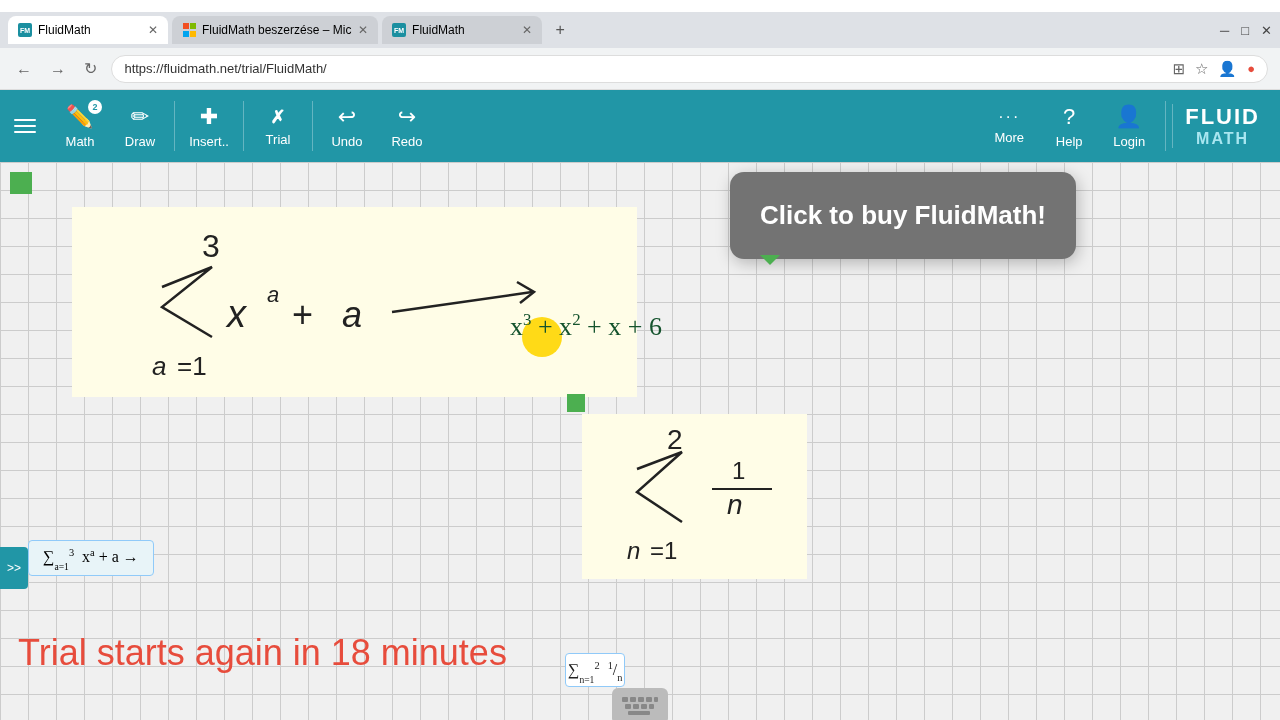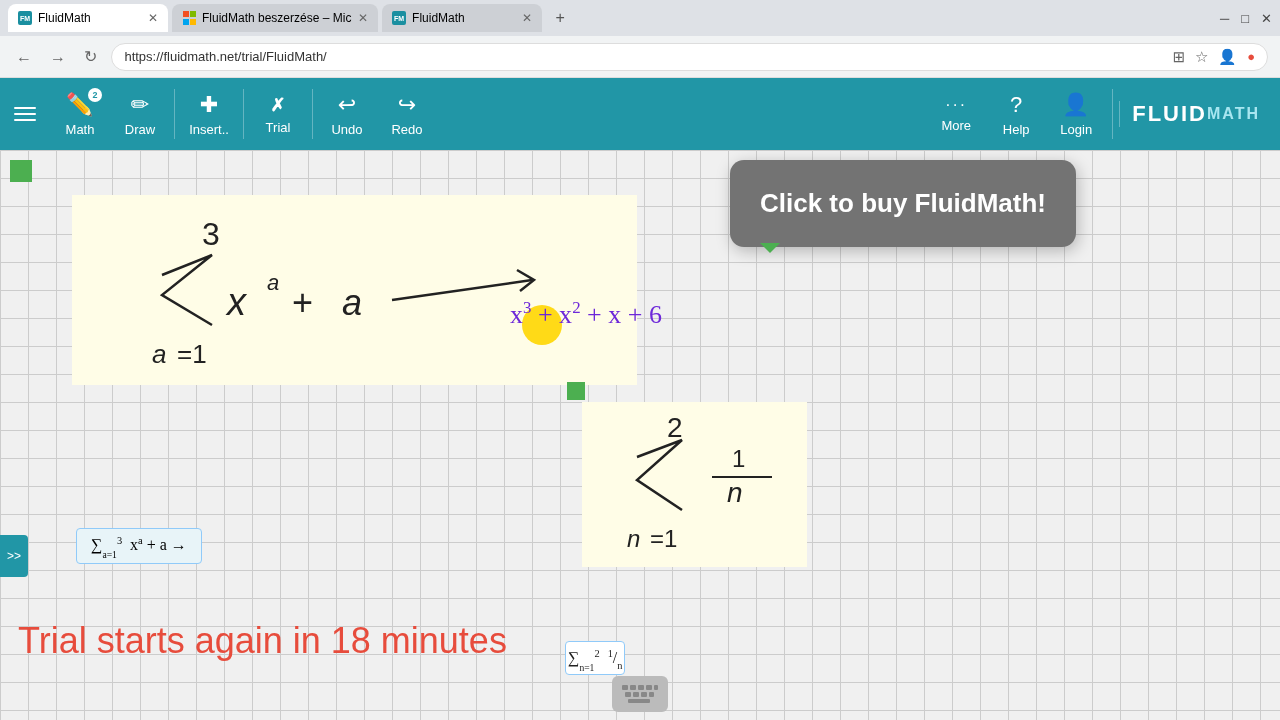--- a/index.html
+++ b/index.html
@@ -6,20 +6,21 @@
     body { width: 1280px; height: 720px; overflow: hidden; font-family: Arial, sans-serif; background: #fff; }
 
     
     .browser-titlebar {
       background: #dee1e6;
       height: 36px;
       display: flex;
       align-items: center;
       padding: 0 8px;
       gap: 4px;
+      margin-top: 12px;
     }
     .browser-tab {
       display: flex;
       align-items: center;
       height: 28px;
       padding: 0 10px;
       border-radius: 8px 8px 0 0;
       font-size: 12px;
       gap: 6px;
       min-width: 160px;
@@ -124,21 +125,21 @@
       font-weight: bold;
     }
     .toolbar-divider {
       width: 1px;
       background: rgba(255,255,255,0.3);
       height: 50px;
       margin: 0 4px;
     }
     .toolbar-spacer {flex:1;}
     .brand-logo {
-      display:flex;flex-direction:row;align-items:center;
+      display:flex;flex-direction:column;align-items:center;
       color:#fff;
       padding:0 12px;
       border-left: 1px solid rgba(255,255,255,0.3);
     }
     .brand-fluid {font-size:22px;font-weight:bold;letter-spacing:2px;}
     .brand-math {font-size:16px;font-weight:bold;letter-spacing:2px;color:#a8e6f0;}
 
     
     .main-area {
       background: #e8e8e8;
@@ -179,21 +180,21 @@
       background: #FFD600;
       border-radius: 50%;
       position: absolute;
       opacity: 0.9;
     }
 
     
     .formula-display {
       position: absolute;
       font-size: 24px;
-      color: #6d28d9;
+      color: #14532d;
     }
 
     
     .interp-box {
       position: absolute;
       background: #e8f4f8;
       border: 1.5px solid #90CAF9;
       border-radius: 4px;
       padding: 6px 14px;
       font-size: 16px;
@@ -435,21 +436,21 @@
       <text x="80" y="168" font-size="26" font-family="cursive, Arial" fill="#222" font-weight="300" font-style="italic">a</text>
       <text x="105" y="168" font-size="26" font-family="cursive, Arial" fill="#222" font-weight="300">=1</text>
     </svg>
 
     <div class="yellow-cursor" style="top:110px;left:450px;"></div>
   </div>
 
   <div class="expand-arrow" style="top:385px;left:0px;">
     <span>&gt;&gt;</span>
   </div>
-  <div class="interp-box" style="top:378px;left:28px;font-family:'Times New Roman',serif;margin-left:48px;">
+  <div class="interp-box" style="top:378px;left:28px;font-family:'Times New Roman',serif;">
     <span>
       ∑<sub style="font-size:0.6em;position:relative;bottom:-0.4em;">a=1</sub><sup style="font-size:0.65em;">3</sup>&nbsp;
       x<sup style="font-size:0.65em;">a</sup> + a →
     </span>
   </div>
 
   <div class="formula-display" style="top:148px;left:510px;font-family:'Times New Roman',serif;font-size:26px;">
     <span>
       x<sup>3</sup> + x<sup>2</sup> + x + 6
     </span>

